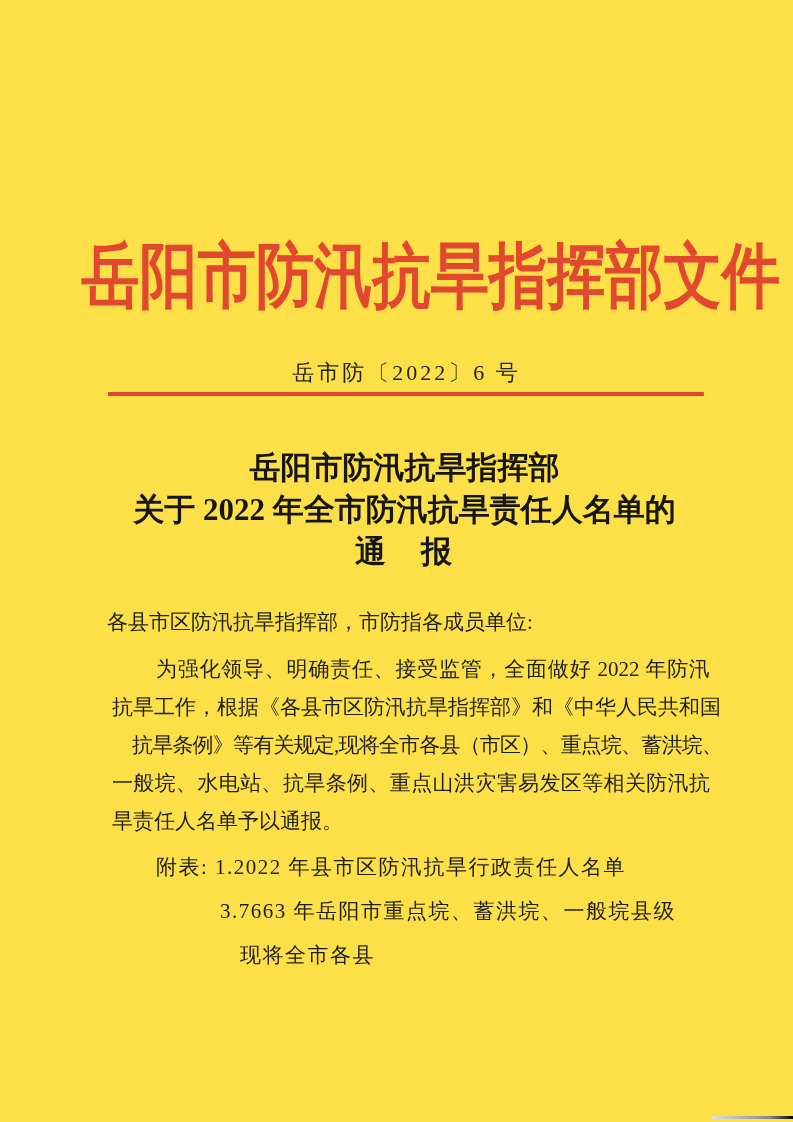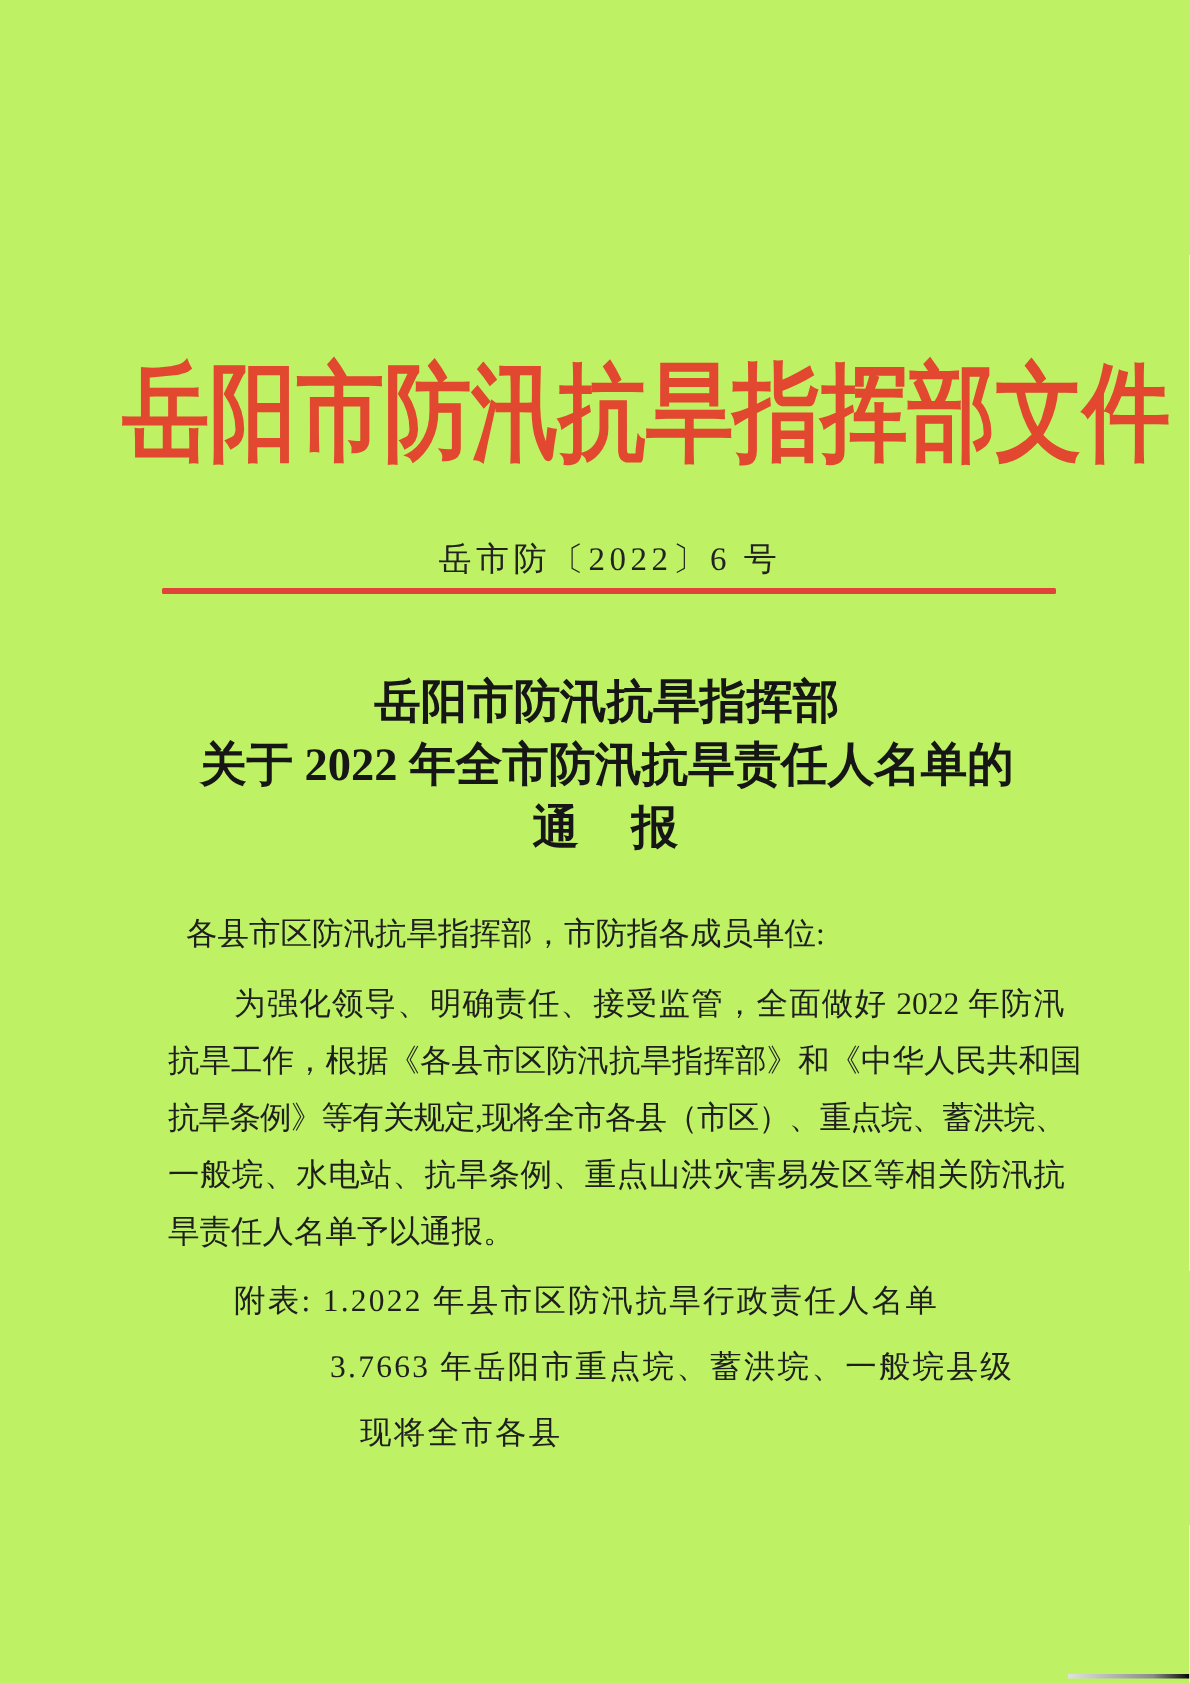--- a/index.html
+++ b/index.html
@@ -5,21 +5,21 @@
   html, body {
     margin: 0;
     padding: 0;
     background: #ffffff;
   }
   .page {
     position: relative;
     width: 793px;
     height: 1122px;
     margin: 0 auto;
-    background: #bef264;
+    background: #fde047;
     overflow: hidden;
     font-family: "Liberation Serif", "DejaVu Serif", serif;
     color: #1e1e1e;
   }
   
   .letterhead {
     position: absolute;
     top: 234px;
     left: 0;
     right: 0;
@@ -71,21 +71,21 @@
     transform: translateX(8px);
     white-space: nowrap;
   }
   .title-block .t-line3 {
     letter-spacing: 2px;
   }
   
   .salutation {
     position: absolute;
     top: 606px;
-    left: 124px;
+    left: 107px;
     width: 600px;
     font-size: 21px;
     line-height: 32px;
     white-space: nowrap;
     color: #1f1f1f;
   }
   
   .paragraph {
     position: absolute;
     top: 650px;
@@ -100,20 +100,21 @@
     white-space: nowrap;
     text-align: justify;
     text-align-last: justify;
     overflow: visible;
   }
   .paragraph .p-line.indent {
     padding-left: 44px;
   }
   .paragraph .p-line.tight {
     letter-spacing: -0.8px;
+    margin-left: 20px;
   }
   .paragraph .p-line.last {
     text-align: center;
     text-align-last: left;
   }
   
   .attachments {
     position: absolute;
     top: 845px;
     left: 156px;

